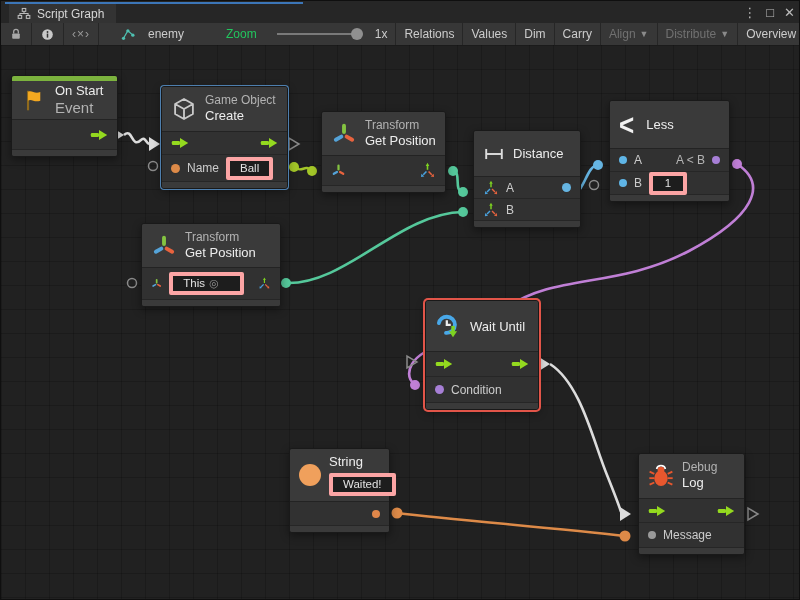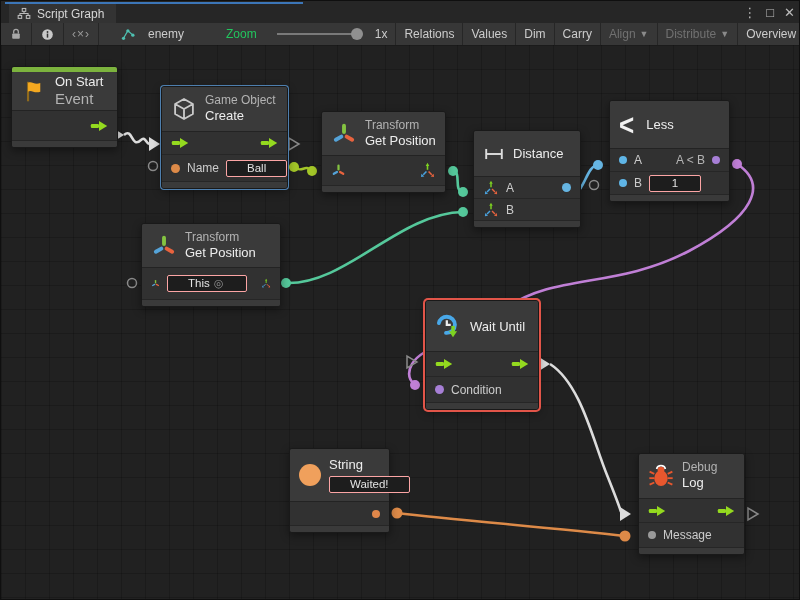--- a/index.html
+++ b/index.html
@@ -37,21 +37,21 @@
   .nhead{background:#3a3a3a;border-bottom:1px solid #232323;display:flex;align-items:center;gap:8px;
          padding:0 9px;border-radius:2px 2px 0 0;}
   .ntitles{display:flex;flex-direction:column;line-height:1.25;}
   .cat{font-size:12px;color:#b3b3b3;}
   .big{font-size:13px;color:#ededed;}
   .nrow{display:flex;align-items:center;gap:7px;padding:0 9px;border-bottom:1px solid #262626;}
   .nfoot{height:6px;background:#3a3a3a;border-radius:0 0 2px 2px;}
   .dot{width:9px;height:9px;border-radius:50%;flex:0 0 auto;}
   .sdot{width:8px;height:8px;border-radius:50%;flex:0 0 auto;}
   .sp{flex:1 1 auto;}
-  .field{background:#1d1d1d;border:1px solid #fca5a5;border-radius:2px;padding:0 20px;color:#e2e2e2;
+  .field{background:#1d1d1d;border:4px solid #fca5a5;border-radius:2px;padding:0 10px;color:#e2e2e2;
          font-size:11.5px;line-height:15px;display:inline-flex;align-items:center;gap:4px;}
   .picker{color:#9a9a9a;font-size:11px;}
   .lessglyph{font-size:26px;font-weight:bold;color:#f0f0f0;line-height:1;transform:scaleY(1.15);}
   .stringball{width:22px;height:22px;border-radius:50%;background:#f0a05c;flex:0 0 auto;}
   .flowsvg{flex:0 0 auto;}
 </style>
 </head>
 <body>
 
 <div id="app">
@@ -247,21 +247,21 @@
         <circle cx="624" cy="535" r="5.5" fill="#dd8a48"></circle>
 
       <circle cx="152" cy="165" r="4.5" stroke="#8a8a8a" stroke-width="1.5" fill="none"></circle>
       <circle cx="131" cy="282" r="4.5" stroke="#8a8a8a" stroke-width="1.5" fill="none"></circle>
       <circle cx="593" cy="184" r="4.5" stroke="#8a8a8a" stroke-width="1.5" fill="none"></circle>
       <polygon points="288,137 288,149 298,143" stroke="#8a8a8a" stroke-width="1.5" fill="none"></polygon>
       <polygon points="406,355 406,367 416,361" stroke="#8a8a8a" stroke-width="1.5" fill="none"></polygon>
       <polygon points="747,507 747,519 757,513" stroke="#8a8a8a" stroke-width="1.5" fill="none"></polygon>
     </svg>
 
-    <div class="node" style="left:10px;top:21px;width:105px">
+    <div class="node" style="left:10px;top:30px;width:105px">
       <div class="evtbar"></div>
       <div class="nhead" style="height:38px">
         <svg width="26" height="26">
             <use href="#i-flag"></use>
           </svg>
         <div class="ntitles">
           <span class="big">On Start</span>
           <span class="cat" style="font-size:15px">Event</span>
         </div>
       </div>

